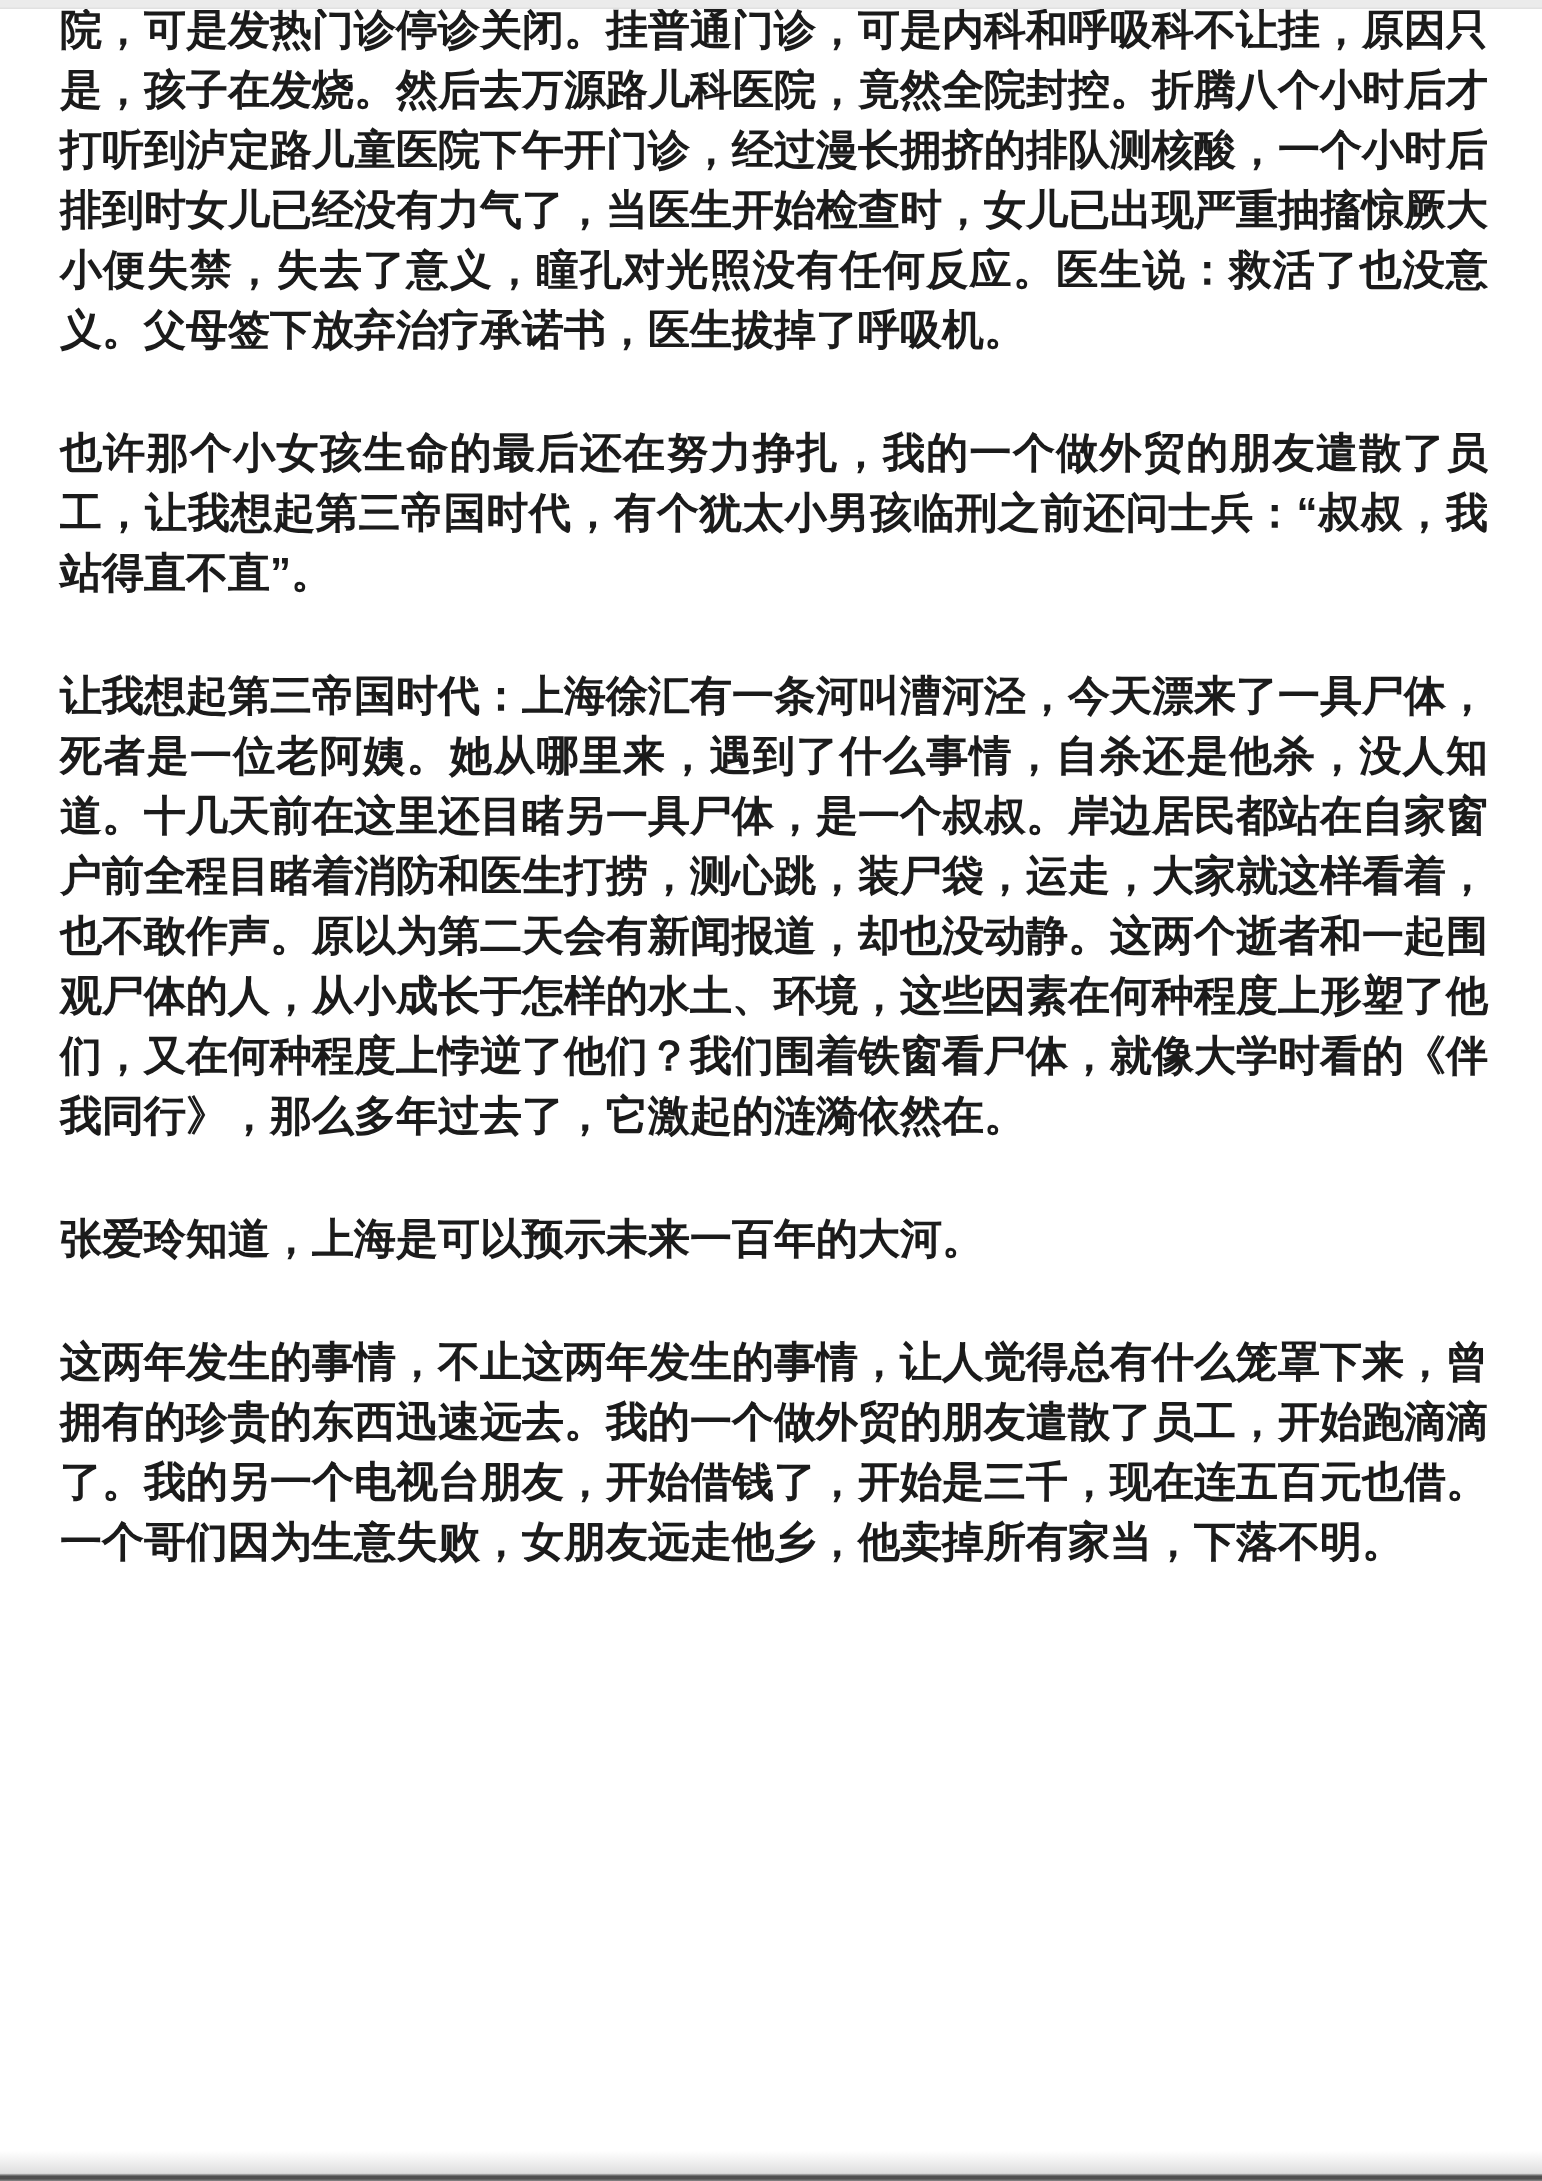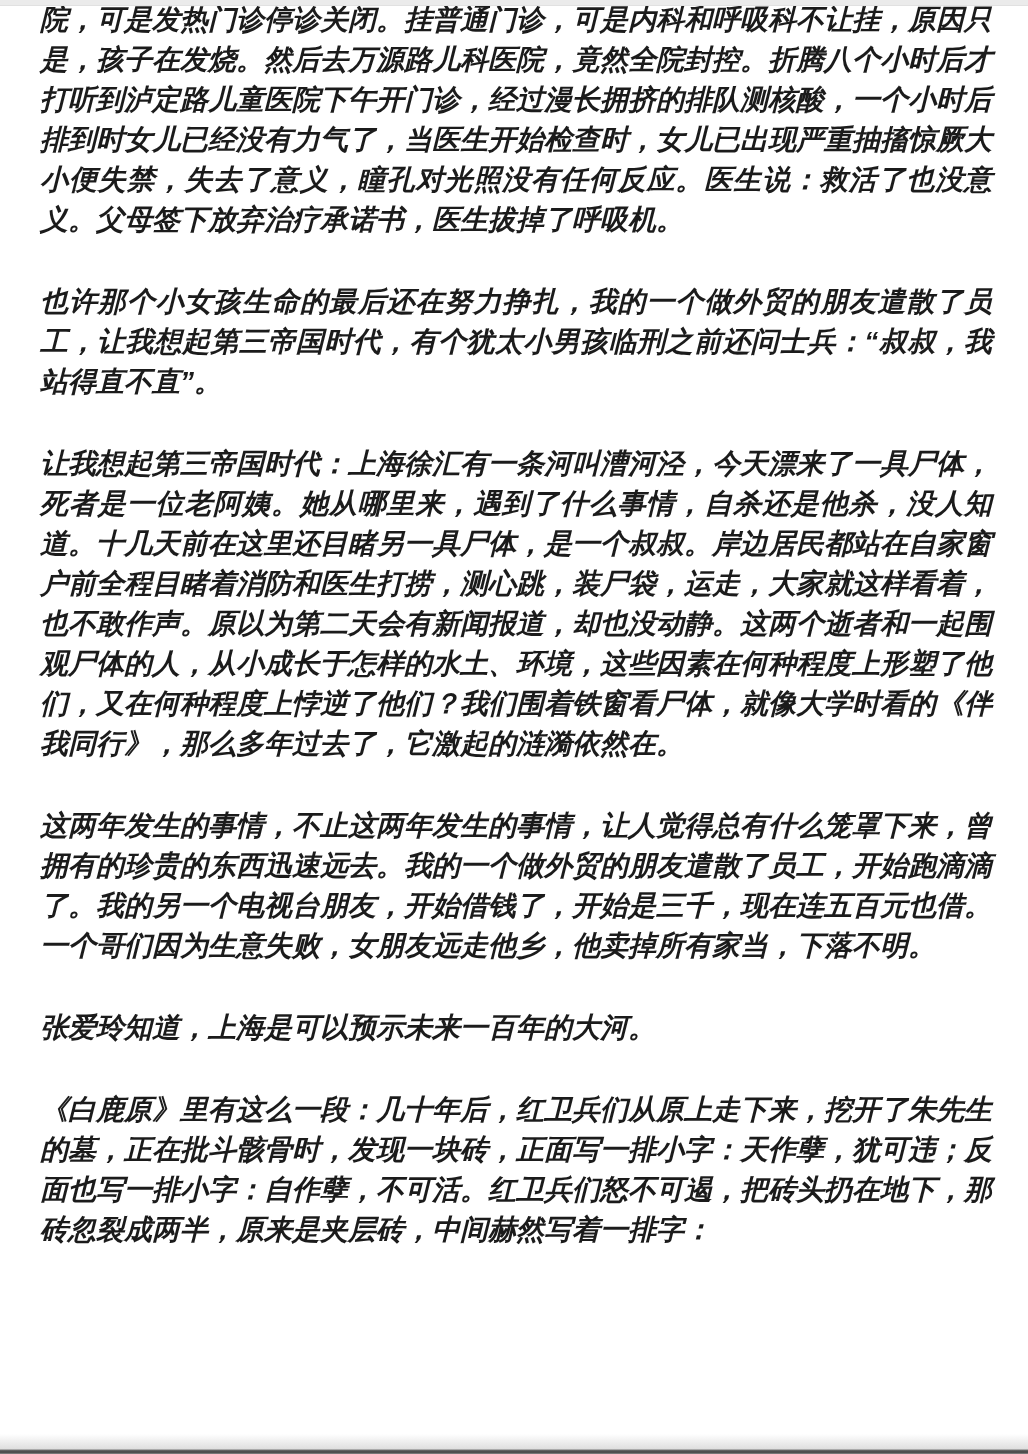--- a/index.html
+++ b/index.html
@@ -31,21 +31,20 @@
     color: #1b1b1b;
     font-size: 28px;
     line-height: 40px;
     font-weight: 600;
     text-align: justify;
     word-break: break-all;
     z-index: 1;
   }
   .article p {
     margin: 0 0 42px 0;
-    font-style: italic;
   }
   .bottom-shade {
     position: absolute;
     left: 0; right: 0;
     bottom: 4px;
     height: 16px;
     background: linear-gradient(rgba(255,255,255,0), rgba(130,130,130,0.28));
     pointer-events: none;
     z-index: 2;
   }
@@ -60,19 +59,18 @@
 </style>
 </head>
 <body>
 
 <div class="top-strip"></div>
 
 <div class="article">
   <p>院，可是发热门诊停诊关闭。挂普通门诊，可是内科和呼吸科不让挂，原因只是，孩子在发烧。然后去万源路儿科医院，竟然全院封控。折腾八个小时后才打听到泸定路儿童医院下午开门诊，经过漫长拥挤的排队测核酸，一个小时后排到时女儿已经没有力气了，当医生开始检查时，女儿已出现严重抽搐惊厥大小便失禁，失去了意义，瞳孔对光照没有任何反应。医生说：救活了也没意义。父母签下放弃治疗承诺书，医生拔掉了呼吸机。</p>
   <p>也许那个小女孩生命的最后还在努力挣扎，我的一个做外贸的朋友遣散了员工，让我想起第三帝国时代，有个犹太小男孩临刑之前还问士兵：“叔叔，我站得直不直”。</p>
   <p>让我想起第三帝国时代：上海徐汇有一条河叫漕河泾，今天漂来了一具尸体，死者是一位老阿姨。她从哪里来，遇到了什么事情，自杀还是他杀，没人知道。十几天前在这里还目睹另一具尸体，是一个叔叔。岸边居民都站在自家窗户前全程目睹着消防和医生打捞，测心跳，装尸袋，运走，大家就这样看着，也不敢作声。原以为第二天会有新闻报道，却也没动静。这两个逝者和一起围观尸体的人，从小成长于怎样的水土、环境，这些因素在何种程度上形塑了他们，又在何种程度上悖逆了他们？我们围着铁窗看尸体，就像大学时看的《伴我同行》，那么多年过去了，它激起的涟漪依然在。</p>
+  <p>张爱玲知道，上海是可以预示未来一百年的大河。</p>
   <p>这两年发生的事情，不止这两年发生的事情，让人觉得总有什么笼罩下来，曾拥有的珍贵的东西迅速远去。我的一个做外贸的朋友遣散了员工，开始跑滴滴了。我的另一个电视台朋友，开始借钱了，开始是三千，现在连五百元也借。一个哥们因为生意失败，女朋友远走他乡，他卖掉所有家当，下落不明。</p>
-  <p>张爱玲知道，上海是可以预示未来一百年的大河。</p>
-  <p>《白鹿原》里有这么一段：几十年后，红卫兵们从原上走下来，挖开了朱先生的墓，正在批斗骸骨时，发现一块砖，正面写一排小字：天作孽，犹可违；反面也写一排小字：自作孽，不可活。红卫兵们怒不可遏，把砖头扔在地下，那砖忽裂成两半，原来是夹层砖，中间赫然写着一排字：</p>
 </div>
 
 <div class="bottom-shade"></div>
 <div class="bottom-bar"></div>
 
 </body></html>

